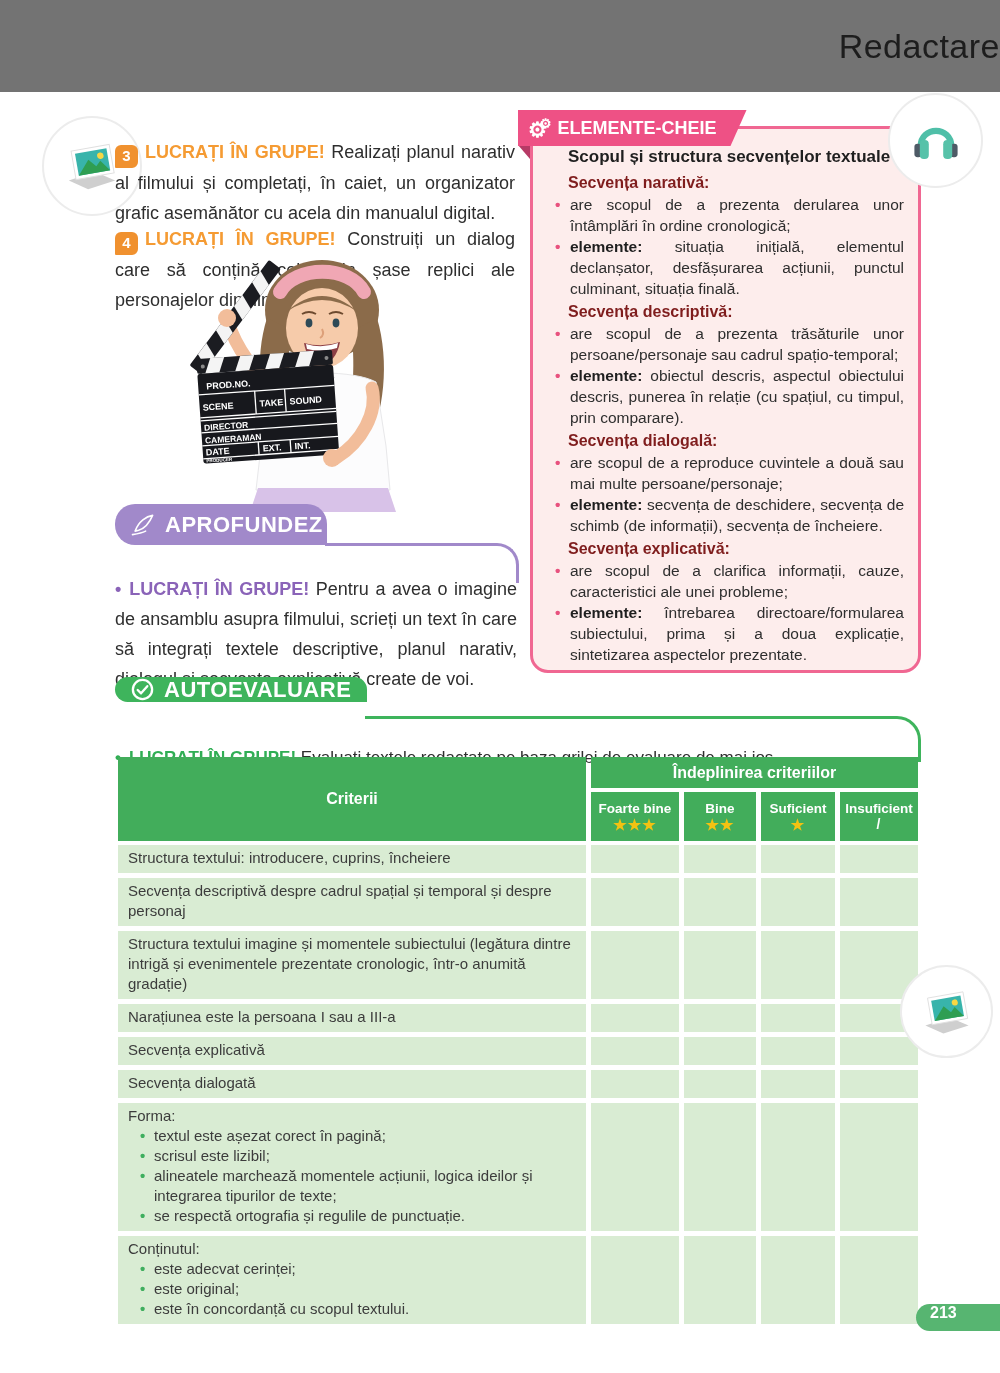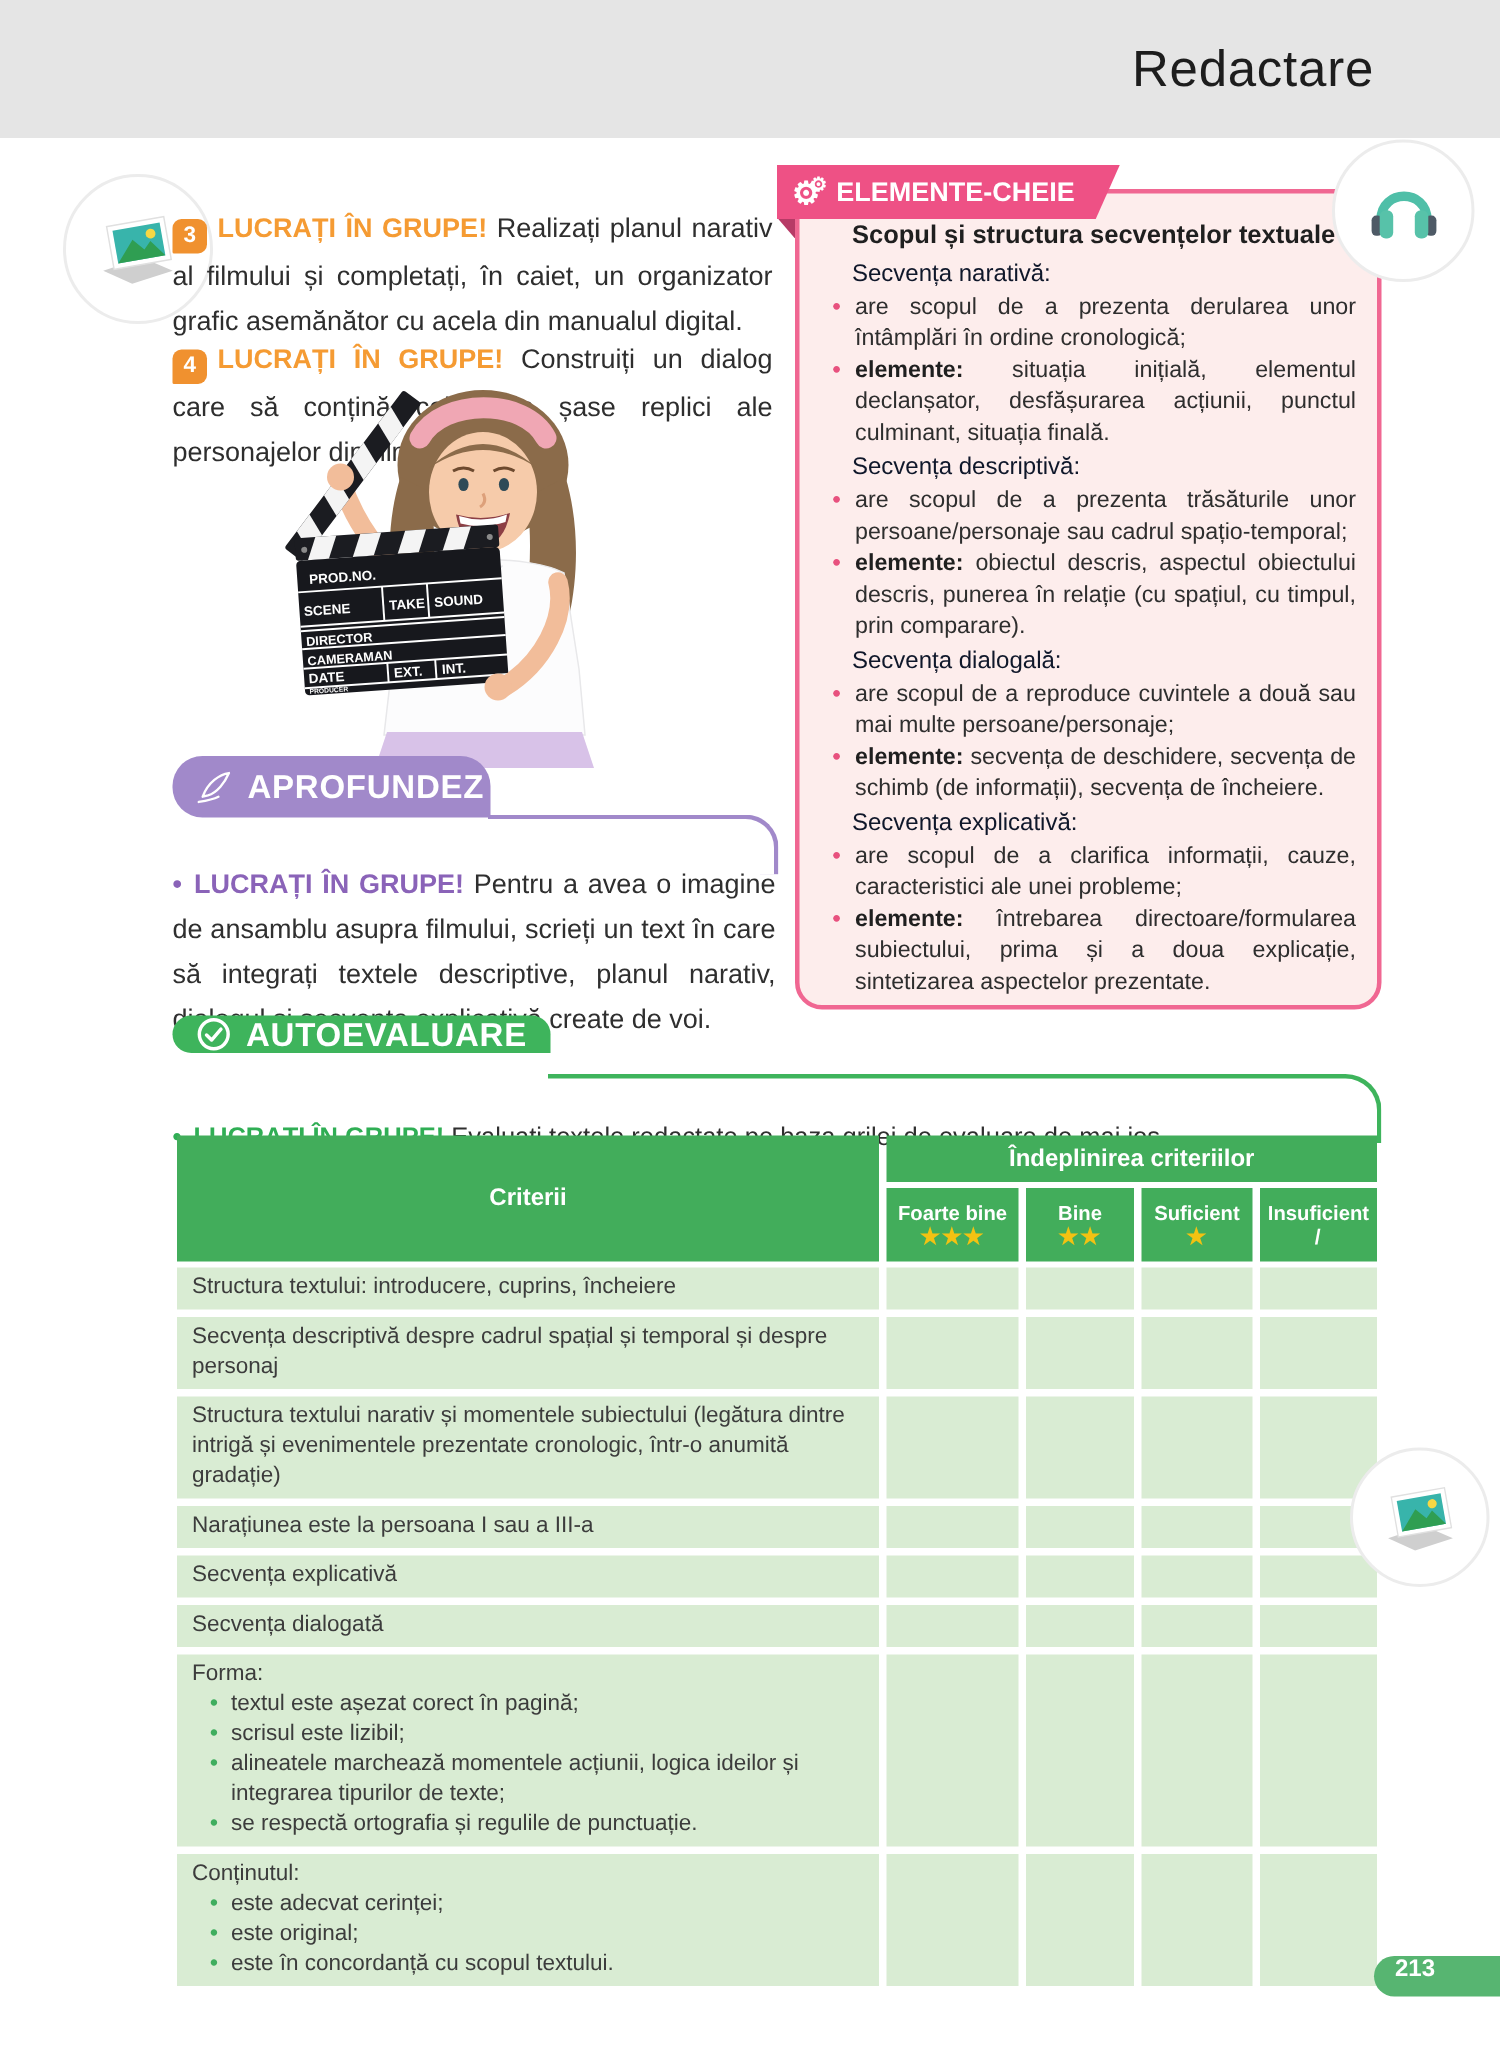--- a/index.html
+++ b/index.html
@@ -1,19 +1,19 @@
 <!DOCTYPE html>
 <html><head>
 <meta charset="utf-8">
 <style>
   html,body{margin:0;padding:0;background:#fff;}
   body{width:1000px;height:1373px;position:relative;font-family:"Liberation Sans",sans-serif;color:#2f2f2f;overflow:hidden;}
 
   
-  .topbar{position:absolute;left:0;top:0;width:1000px;height:92px;background:#e5e5e5;display:flex;align-items:center;justify-content:flex-end;padding-right:84px;box-sizing:border-box;}
+  .topbar{position:absolute;left:0;top:0;width:1000px;height:92px;background:#737373;display:flex;align-items:center;justify-content:flex-end;box-sizing:border-box;}
   .topbar .title{font-size:34px;color:#1d1d1d;letter-spacing:.5px;}
 
   
   .circ{position:absolute;background:#fff;border:2px solid #ececec;border-radius:50%;display:flex;align-items:center;justify-content:center;box-sizing:border-box;}
 
   
   .task{position:absolute;left:115px;width:400px;font-size:18px;line-height:30px;text-align:justify;color:#2e2e2e;}
   .task .badge{display:inline-flex;align-items:center;justify-content:center;width:23px;height:23px;background:#f0912f;color:#fff;font-weight:bold;font-size:15px;border-radius:6px 6px 6px 1px;margin-right:7px;vertical-align:-3px;}
   .lbl-orange{color:#f59b33;font-weight:bold;}
   .lbl-purple{color:#8a63b8;font-weight:bold;}
@@ -32,21 +32,21 @@
 
   
   .ek-box{position:absolute;left:530px;top:126px;width:391px;height:547px;background:#fdedec;border:3px solid #f06792;border-radius:18px;box-sizing:border-box;z-index:1;}
   .ek-tab{position:absolute;left:518px;top:110px;height:36px;background:#ee5185;clip-path:polygon(0 0,100% 0,calc(100% - 16px) 100%,0 100%);display:flex;align-items:center;gap:6px;padding:0 30px 0 10px;color:#fff;font-weight:bold;font-size:18px;z-index:3;}
   .ek-fold{position:absolute;left:518px;top:145px;width:12px;height:14px;background:#b73a66;clip-path:polygon(0 0,100% 0,100% 100%);z-index:2;}
   .gears{color:#fff;line-height:1;}
   .gears .g1{font-size:21px;}
   .gears .g2{font-size:13px;margin-left:-7px;vertical-align:9px;display:inline-block;}
   .ek-content{position:absolute;left:548px;top:146px;width:356px;font-size:15.5px;line-height:21px;color:#2e2e2e;z-index:2;}
   .ek-heading{font-weight:bold;font-size:17px;color:#1f1f1f;margin:0 0 5px 20px;}
-  .ek-sub{color:#0f172a;font-weight:normal;margin:2px 0 1px 20px;font-size:16px;}
+  .ek-sub{color:#7f1d1d;font-weight:bold;margin:2px 0 1px 20px;font-size:16px;}
   .ek-ul{margin:0;padding:0 0 0 22px;list-style:none;}
   .ek-ul li{position:relative;text-align:justify;}
   .ek-ul li::before{content:"\2022";color:#e8517e;position:absolute;left:-15px;font-weight:bold;}
   .ek-ul b{color:#1f1f1f;}
 
   
   .auto-banner{position:absolute;left:115px;top:677px;width:252px;height:25px;background:#3eb45c;border-radius:20px 20px 0 20px;display:flex;align-items:center;gap:9px;padding-left:15px;box-sizing:border-box;color:#fff;font-weight:bold;font-size:22px;letter-spacing:.5px;z-index:2;}
   .auto-arc{position:absolute;left:365px;top:716px;width:556px;height:46px;border-top:3px solid #3eb45c;border-right:3px solid #3eb45c;border-top-right-radius:24px;box-sizing:border-box;}
   .auto-bullet{position:absolute;left:115px;top:729px;width:720px;font-size:17px;line-height:24px;}
 
@@ -270,21 +270,21 @@
       <div class="tc"></div>
   </div>
   <div class="trow">
     <div class="tc tcrit">Secvența descriptivă despre cadrul spațial și temporal și despre personaj</div>
     <div class="tc"></div>
       <div class="tc"></div>
       <div class="tc"></div>
       <div class="tc"></div>
   </div>
   <div class="trow">
-    <div class="tc tcrit">Structura textului narativ și momentele subiectului (legătura dintre intrigă și evenimentele prezentate cronologic, într-o anumită gradație)</div>
+    <div class="tc tcrit">Structura textului imagine și momentele subiectului (legătura dintre intrigă și evenimentele prezentate cronologic, într-o anumită gradație)</div>
     <div class="tc"></div>
       <div class="tc"></div>
       <div class="tc"></div>
       <div class="tc"></div>
   </div>
   <div class="trow">
     <div class="tc tcrit">Narațiunea este la persoana I sau a III-a</div>
     <div class="tc"></div>
       <div class="tc"></div>
       <div class="tc"></div>

